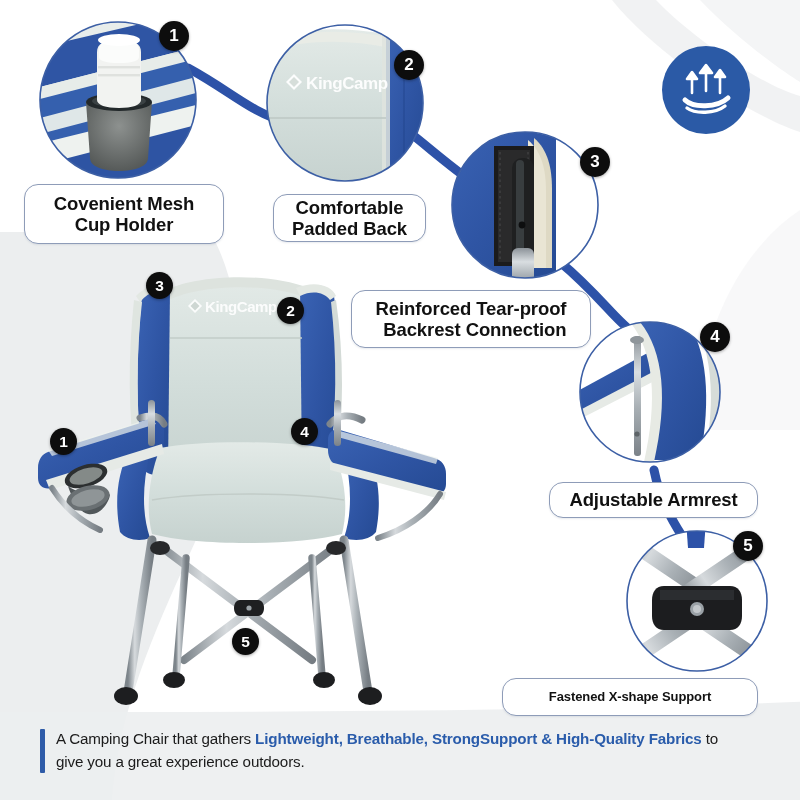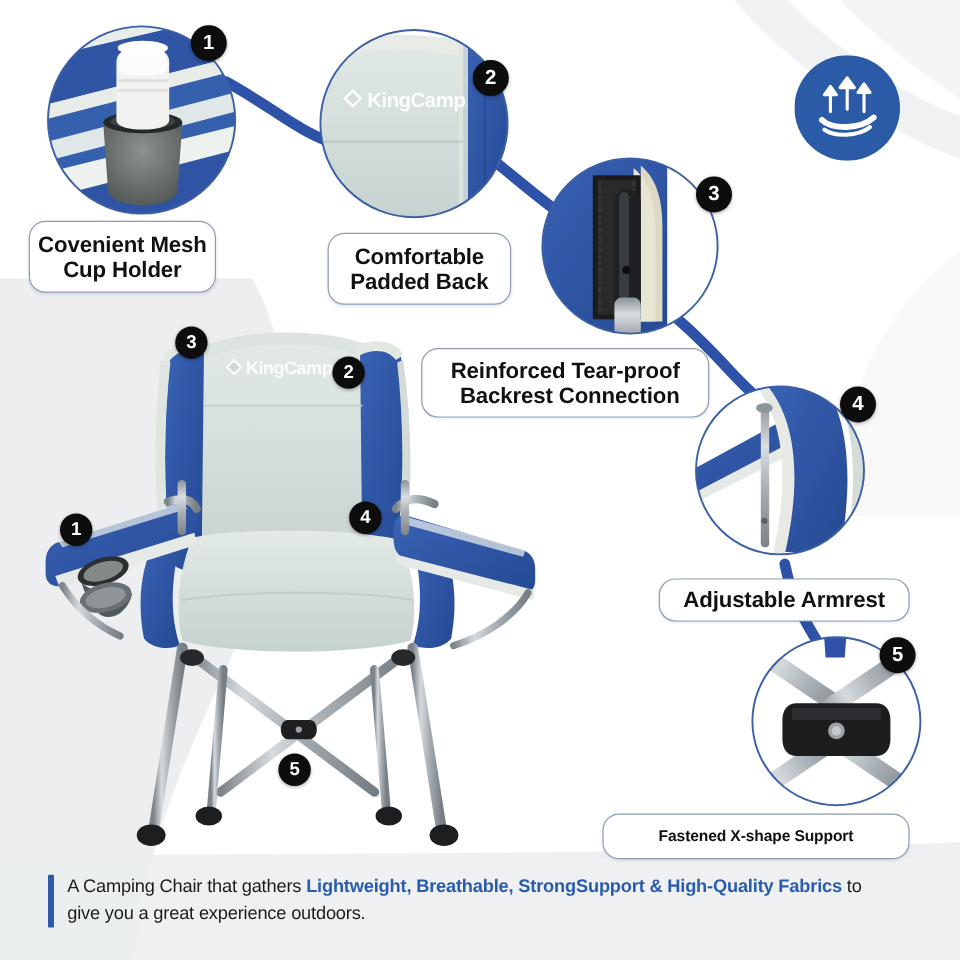--- a/index.html
+++ b/index.html
@@ -357,24 +357,24 @@
         <path d="M44,45 L44,27 M44,19 L38,27 L50,27 Z" fill="#ffffff"></path>
 
         <path d="M58,47 L58,31 M58,24 L53,31 L63,31 Z" fill="#ffffff"></path>
 
         <path d="M23,54 C31,62 55,62 66,52" stroke-width="5"></path>
         <path d="M25,62 C33,68 53,68 63,60" stroke-width="3.4"></path>
       </g>
     </svg>
   </div>
 
-  <div class="pill" style="left:24px; top:184px; width:156px; height:60px; font-size:18.5px;">Covenient Mesh
+  <div class="pill" style="left:24px; top:184px; width:200px; height:60px; font-size:18.5px;">Covenient Mesh
 Cup Holder</div>
 
-  <div class="pill" style="left:273px; top:194px; width:153px; height:60px; font-size:18.5px;">Comfortable
+  <div class="pill" style="left:273px; top:194px; width:153px; height:48px; font-size:18.5px;">Comfortable
 Padded Back</div>
 
   <div class="pill" style="left:351px; top:290px; width:240px; height:58px; font-size:18.5px;text-align:right;">Reinforced Tear-proof
 Backrest Connection</div>
 
   <div class="pill" style="left:549px; top:466px; width:209px; height:36px; font-size:18.5px;margin-top:16px;">Adjustable Armrest</div>
 
   <div class="pill" style="left:502px; top:678px; width:256px; height:38px; font-size:13px;text-align:right;">Fastened X-shape Support</div>
 
   <div class="badge" style="left:159px; top:21px; width:30px; height:30px; font-size:17px;">1</div>

